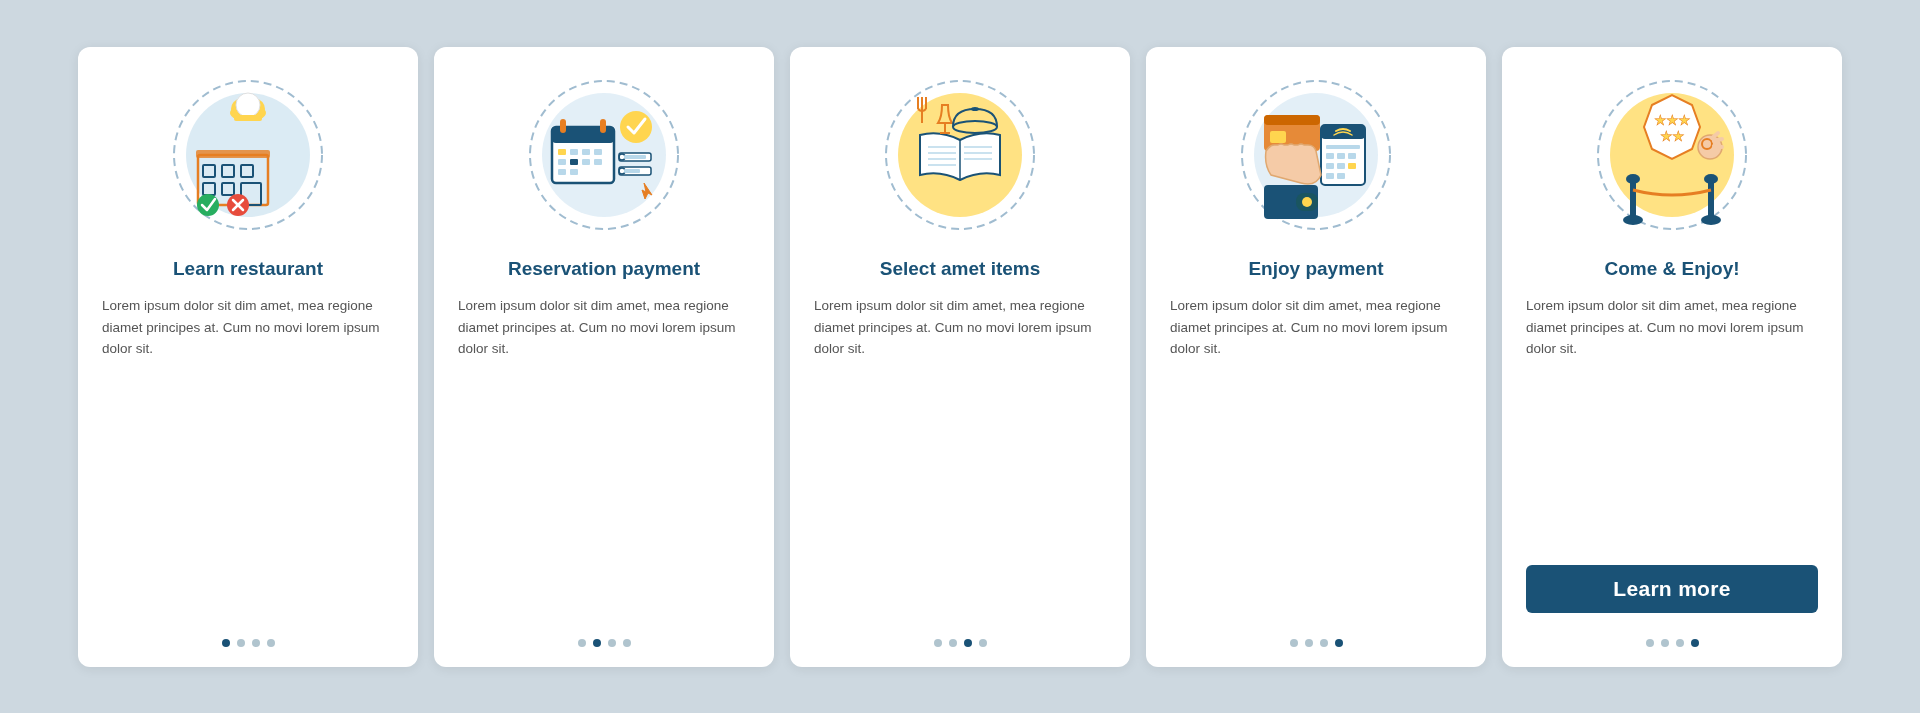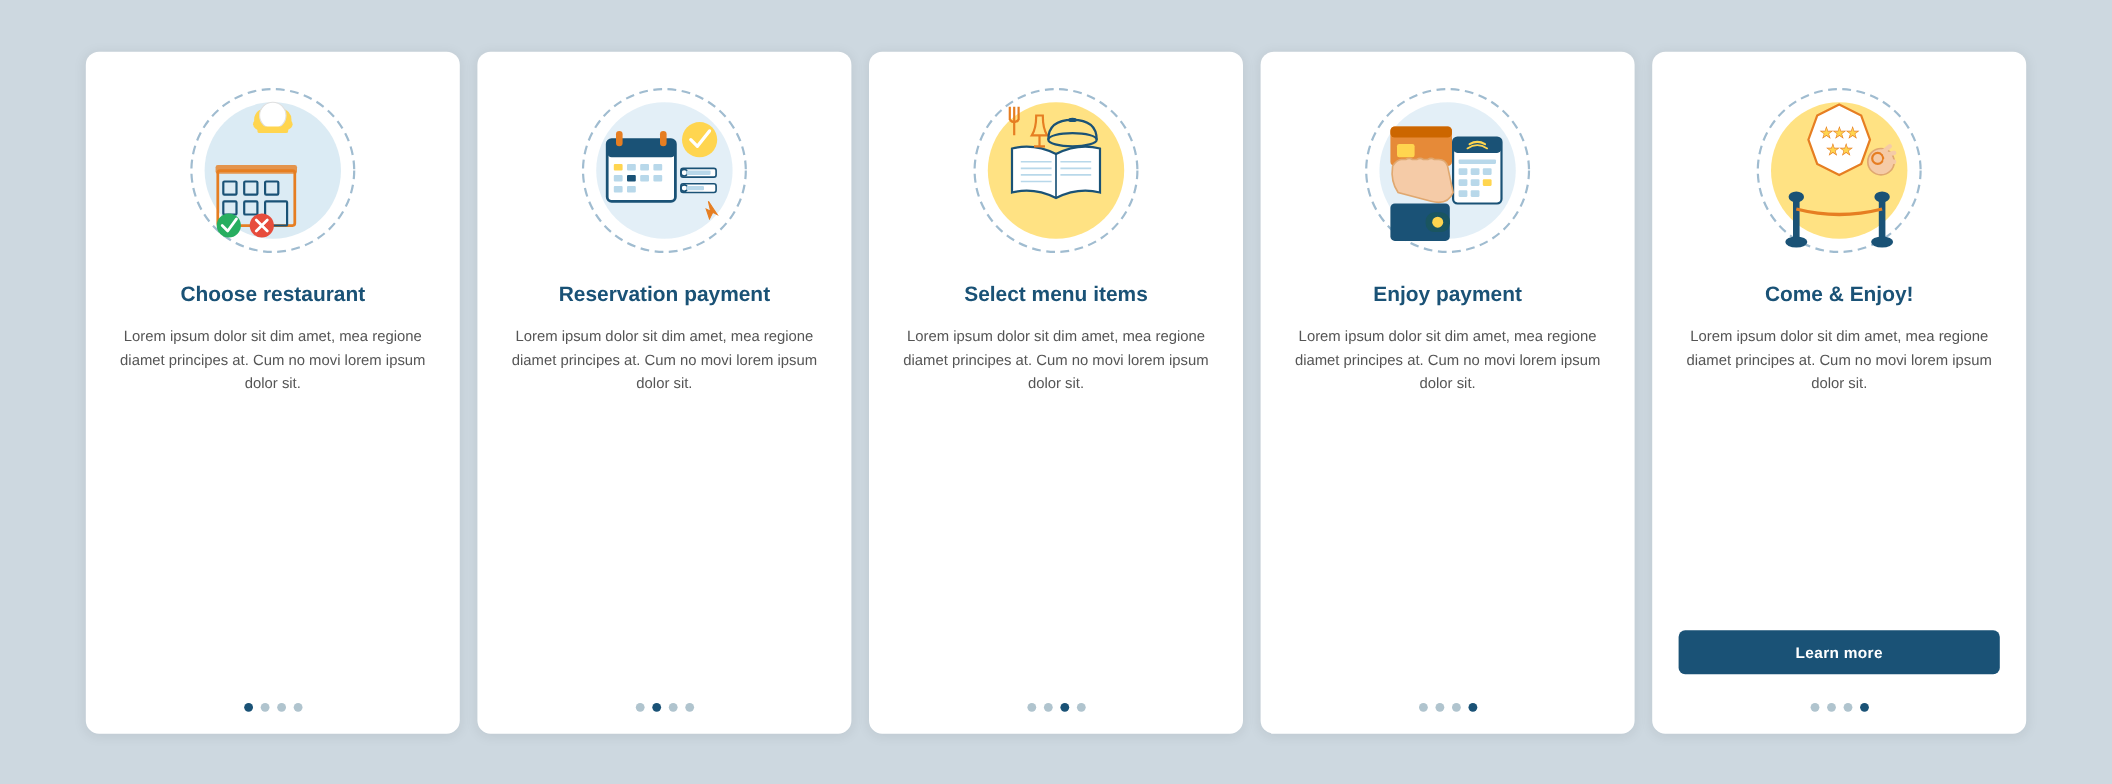--- a/index.html
+++ b/index.html
@@ -57,21 +57,21 @@
       font-weight: 700;
       color: #1a5276;
       text-align: center;
       margin-bottom: 14px;
       line-height: 1.3;
     }
 
     .card-body {
       font-size: 13.5px;
       color: #555;
-      text-align: center;
+      text-align: left;
       line-height: 1.6;
       margin-bottom: auto;
       width: 100%;
     }
 
     .dots-row {
       display: flex;
       gap: 7px;
       justify-content: center;
       margin-top: 22px;
@@ -88,21 +88,21 @@
     .dot.active {
       background: #1a5276;
     }
 
     .learn-more-btn {
       background: #1a5276;
       color: #fff;
       border: none;
       border-radius: 6px;
       padding: 12px 32px;
-      font-size: 14px;
+      font-size: 21px;
       font-weight: 600;
       cursor: pointer;
       margin-top: 18px;
       margin-bottom: 4px;
       width: 100%;
       letter-spacing: 0.3px;
     }
 
     
     svg {
@@ -139,21 +139,21 @@
         <rect x="66" y="40" width="28" height="6" rx="2" fill="#ffd54f"></rect>
 
         <circle cx="40" cy="130" r="11" fill="#27ae60"></circle>
         <polyline points="34,130 39,135 47,124" fill="none" stroke="white" stroke-width="2.5" stroke-linecap="round" stroke-linejoin="round"></polyline>
 
         <circle cx="70" cy="130" r="11" fill="#e74c3c"></circle>
         <line x1="65" y1="125" x2="75" y2="135" stroke="white" stroke-width="2.5" stroke-linecap="round"></line>
         <line x1="75" y1="125" x2="65" y2="135" stroke="white" stroke-width="2.5" stroke-linecap="round"></line>
       </svg>
     </div>
-    <div class="card-title">Choose restaurant</div>
+    <div class="card-title">Learn restaurant</div>
     <div class="card-body">Lorem ipsum dolor sit dim amet, mea regione diamet principes at. Cum no movi lorem ipsum dolor sit.</div>
     <div class="dots-row">
       <div class="dot active"></div>
       <div class="dot"></div>
       <div class="dot"></div>
       <div class="dot"></div>
     </div>
   </div>
 
   <div class="card">
@@ -227,21 +227,21 @@
         <ellipse cx="95" cy="52" rx="22" ry="6" fill="none" stroke="#1a5276" stroke-width="2"></ellipse>
         <path d="M73,52 Q73,34 95,34 Q117,34 117,52" fill="none" stroke="#1a5276" stroke-width="2"></path>
         <ellipse cx="95" cy="34" rx="4" ry="2" fill="#1a5276"></ellipse>
 
         <line x1="42" y1="22" x2="42" y2="48" stroke="#e67e22" stroke-width="2"></line>
         <line x1="38" y1="22" x2="38" y2="34" stroke="#e67e22" stroke-width="2"></line>
         <line x1="46" y1="22" x2="46" y2="34" stroke="#e67e22" stroke-width="2"></line>
         <path d="M38,34 Q42,38 46,34" fill="none" stroke="#e67e22" stroke-width="2"></path>
       </svg>
     </div>
-    <div class="card-title">Select menu items</div>
+    <div class="card-title">Select amet items</div>
     <div class="card-body">Lorem ipsum dolor sit dim amet, mea regione diamet principes at. Cum no movi lorem ipsum dolor sit.</div>
     <div class="dots-row">
       <div class="dot"></div>
       <div class="dot"></div>
       <div class="dot active"></div>
       <div class="dot"></div>
     </div>
   </div>
 
   <div class="card">

